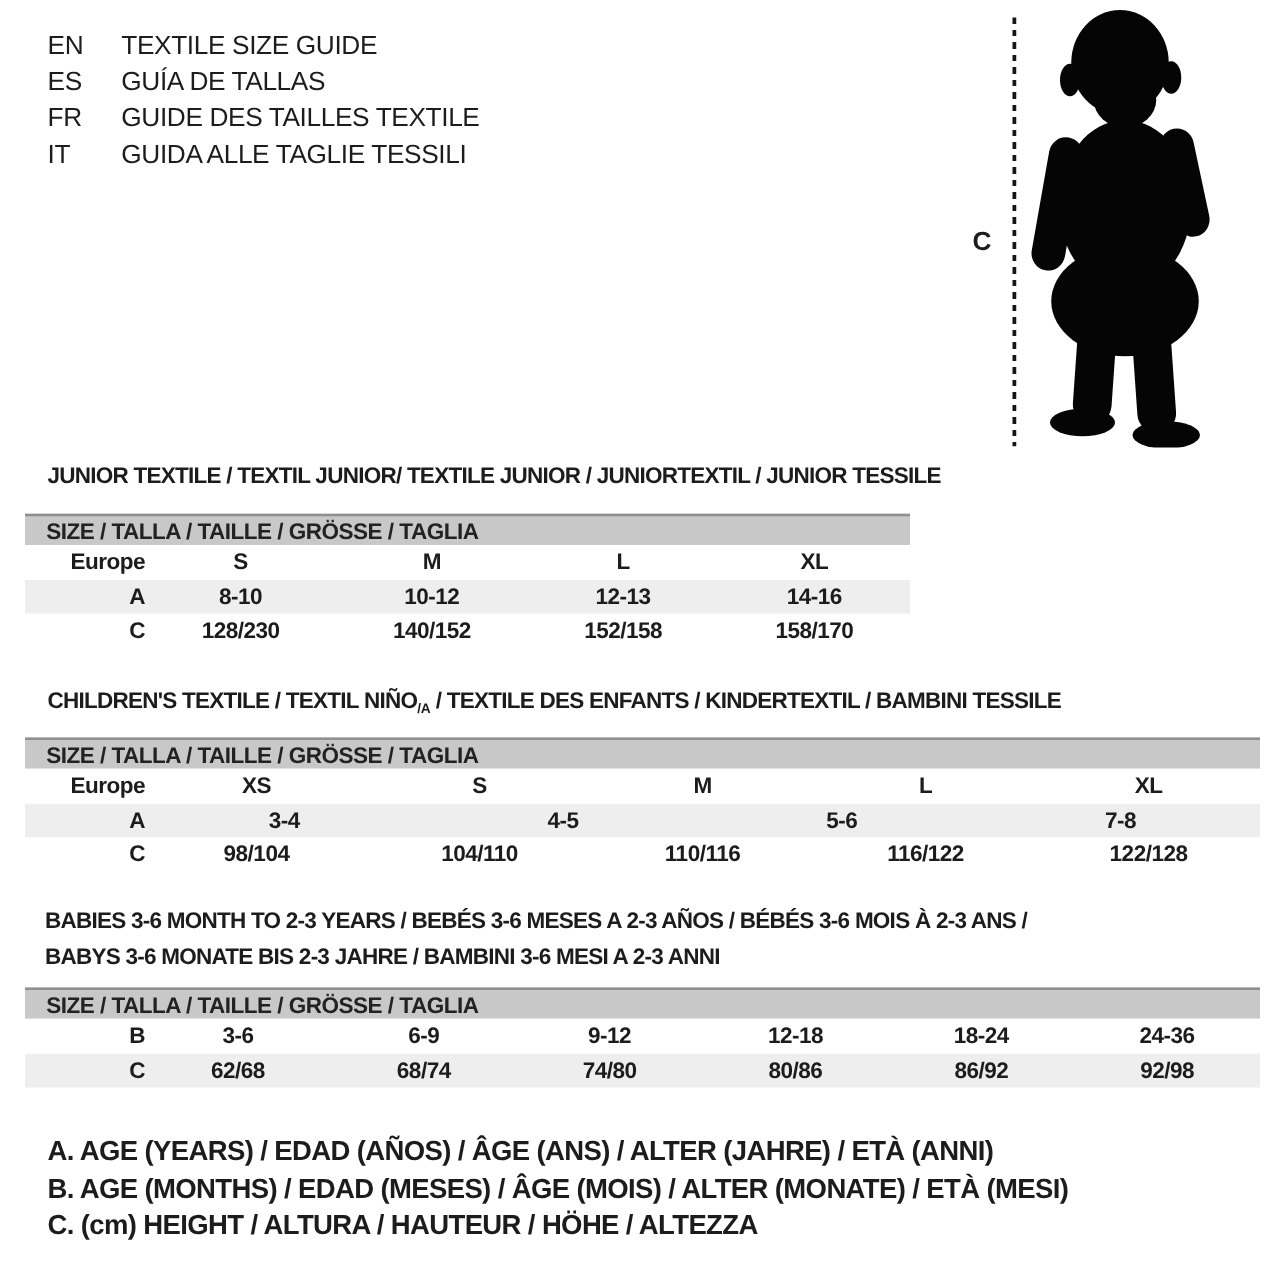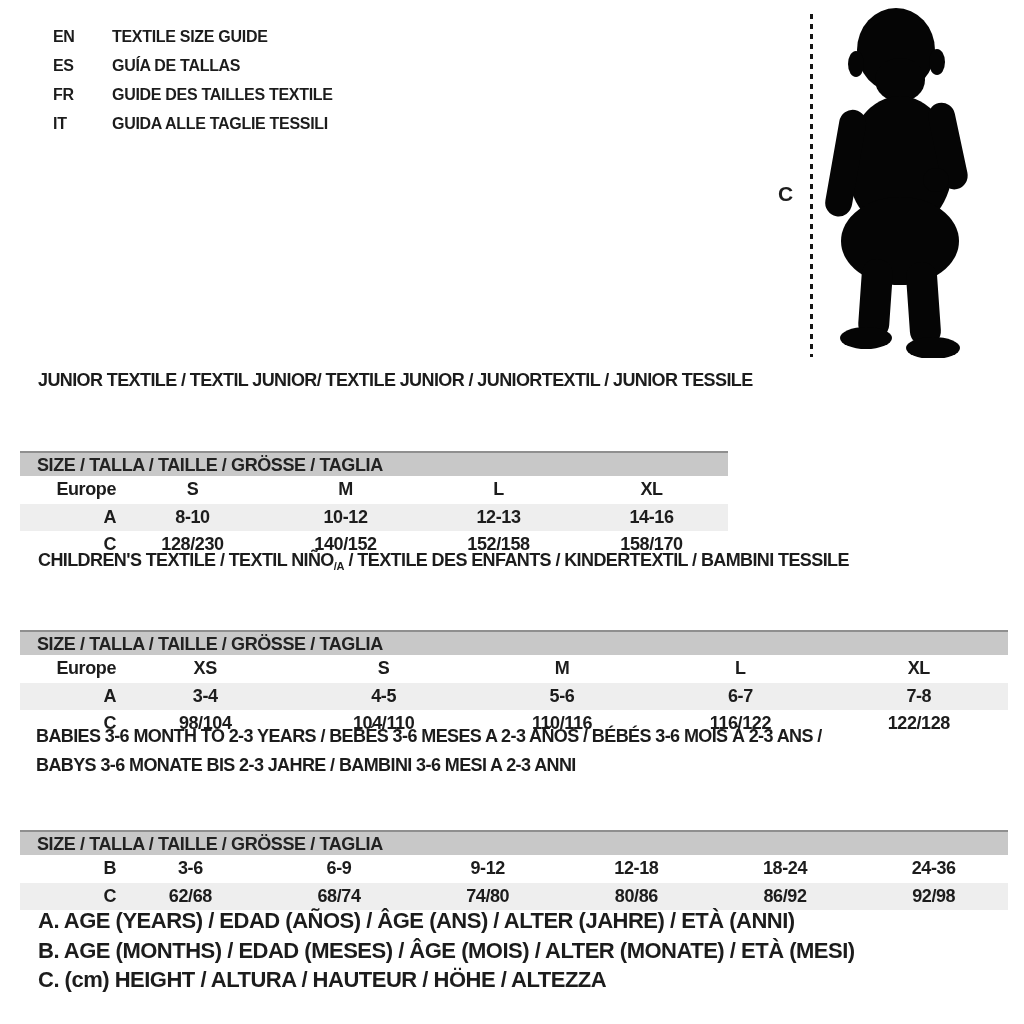--- a/index.html
+++ b/index.html
@@ -7,21 +7,21 @@
   body {
     width: 1024px; height: 1024px; position: relative; overflow: hidden;
     font-family: "Liberation Sans", "DejaVu Sans", sans-serif;
     color: #1c1c1c;
     -webkit-font-smoothing: antialiased;
   }
   .abs { position: absolute; }
 
   
   .lang-header { left: 38px; top: 22px; }
-  .lang-row { display: flex; line-height: 29px; font-size: 16px; font-weight: bold; letter-spacing: -0.3px; margin-left: 15px; }
+  .lang-row { display: flex; line-height: 29px; font-size: 21px; font-weight: normal; letter-spacing: -0.3px; }
   .lang-code { width: 59px; flex: 0 0 59px; }
   .lang-label { white-space: nowrap; }
 
   
   .height-line {
     left: 810px; top: 14px; width: 3px; height: 343px;
     background: repeating-linear-gradient(to bottom, #151515 0 5px, transparent 5px 10px);
   }
   .measure-label { left: 778px; top: 182px; font-size: 21px; font-weight: bold; }
   .baby-svg { left: 820px; top: 4px; }
@@ -30,21 +30,21 @@
   .section-title {
     font-size: 18px; font-weight: bold; letter-spacing: -0.6px; white-space: nowrap;
     line-height: 29px;
   }
   .s1-title { left: 38px; top: 366px; text-align: right; }
   .s2-title { left: 38px; top: 546px; text-align: right; }
   .s3-title { left: 36px; top: 722px; }
   .sub-a { font-size: 11px; position: relative; top: 4px; letter-spacing: -0.3px; }
 
   
-  .size-table { left: 20px; font-size: 18px; font-weight: bold; letter-spacing: -0.4px; margin-top: 40px; }
+  .size-table { left: 20px; font-size: 18px; font-weight: bold; letter-spacing: -0.4px; }
   .t1 { top: 411px; width: 708px; }
   .t2 { top: 590px; width: 988px; }
   .t3 { top: 790px; width: 988px; }
   .table-header {
     height: 25px; line-height: 24px; background: var(--header-bg, #c8c8c8);
     border-top: 2px solid #8f8f8f;
     padding-left: 17px; font-size: 18px; color: #222; white-space: nowrap;
   }
   .trow { display: flex; height: 27.5px; line-height: 27.5px; background: #ffffff; }
   .trow.stripe { background: var(--stripe-bg, #eeeeee); }
@@ -140,21 +140,20 @@
     <span class="cell">S</span>
     <span class="cell">M</span>
     <span class="cell">L</span>
     <span class="cell">XL</span>
   </div>
   <div class="trow stripe">
     <span class="cell label">A</span>
     <span class="cell">3-4</span>
     <span class="cell">4-5</span>
     <span class="cell">5-6</span>
-    <span class="cell">6-7</span>
     <span class="cell">7-8</span>
   </div>
   <div class="trow">
     <span class="cell label">C</span>
     <span class="cell">98/104</span>
     <span class="cell">104/110</span>
     <span class="cell">110/116</span>
     <span class="cell">116/122</span>
     <span class="cell">122/128</span>
   </div>

